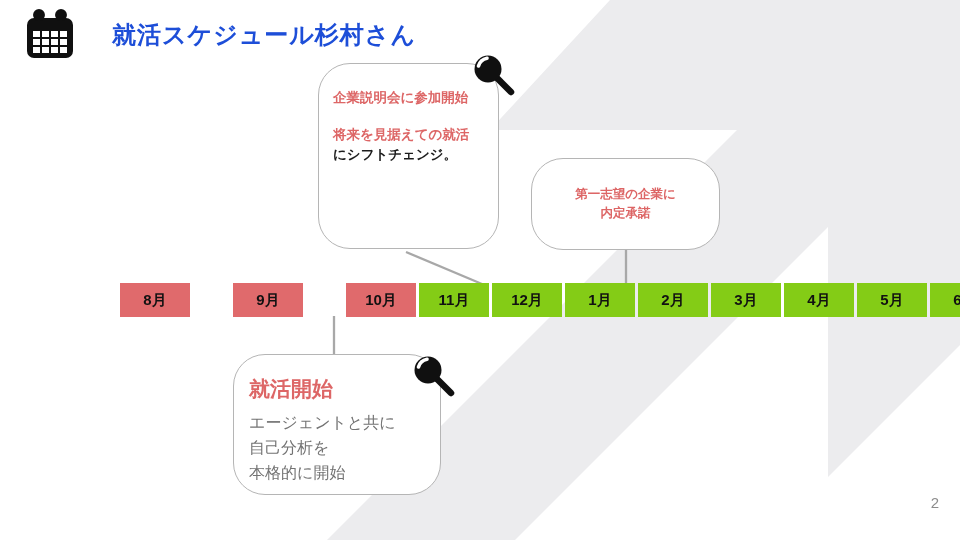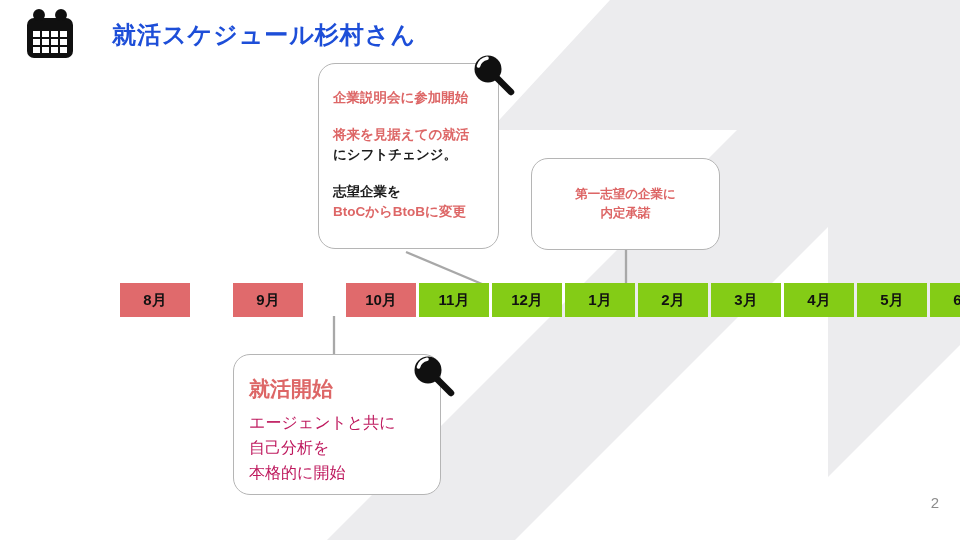--- a/index.html
+++ b/index.html
@@ -9,30 +9,30 @@
   }
   svg.layer{position:absolute;left:0;top:0;pointer-events:none;}
   
   .header-title{
     position:absolute;left:112px;top:19px;font-size:24px;font-weight:bold;
     color:#1d4ed8;letter-spacing:1px;
   }
   .cal-icon{position:absolute;left:26px;top:8px;}
   
   .callout{
-    position:absolute;background:#ffffff;border:1.7px solid #b5b5b5;border-radius:17px;
+    position:absolute;background:#ffffff;border:1.7px solid #b5b5b5;border-radius:32px;
     box-sizing:border-box;z-index:3;
   }
   .callout-shift{left:318px;top:63px;width:181px;height:186px;padding:24px 14px 0 14px;}
   .callout-shift p{margin:0 0 17px 0;font-size:13.5px;font-weight:bold;line-height:20px;}
   .callout-offer{left:531px;top:158px;width:189px;height:92px;display:flex;align-items:center;justify-content:center;text-align:center;}
   .callout-offer .txt{font-size:12.5px;font-weight:bold;line-height:19px;}
   .callout-start{left:233px;top:354px;width:208px;height:141px;padding:20px 14px 0 15px;}
   .callout-start .hd{font-size:21px;font-weight:bold;margin:0 0 7px 0;}
-  .callout-start .bd{font-size:16px;line-height:25px;color:#be185d;margin:0;}
+  .callout-start .bd{font-size:16px;line-height:25px;color:#737373;margin:0;}
   .t-red{color:#dd6666;}
   .t-dark{color:#1c1c1c;}
   
   .timeline{position:absolute;left:80px;top:283px;display:flex;gap:3px;z-index:3;}
   .month{
     width:70px;height:34px;display:flex;align-items:center;justify-content:center;
     font-size:15px;font-weight:bold;color:#111111;flex:0 0 auto;
   }
   .month.red{background:#e06a6c;margin-left:40px;}
   .month.green{background:#84cc16;}
@@ -78,22 +78,20 @@
           <rect x="34" y="39" width="7" height="6"></rect>
       </g>
     </svg>
   </span>
   <div class="header-title">就活スケジュール杉村さん</div>
 
   <div class="callout callout-shift">
     <p><span class="t-red">企業説明会に参加開始</span></p>
     <p><span class="t-red">将来を見据えての就活</span><br>
        <span class="t-dark">にシフトチェンジ。</span></p>
-    <p><span class="t-dark">志望企業を</span><br>
-       <span class="t-red">BtoCからBtoBに変更</span></p>
   </div>
 
   <div class="callout callout-offer">
     <div class="txt t-red">
       <span>第一志望の企業に</span><br>
       <span>内定承諾</span>
     </div>
   </div>
 
   <div class="callout callout-start">

